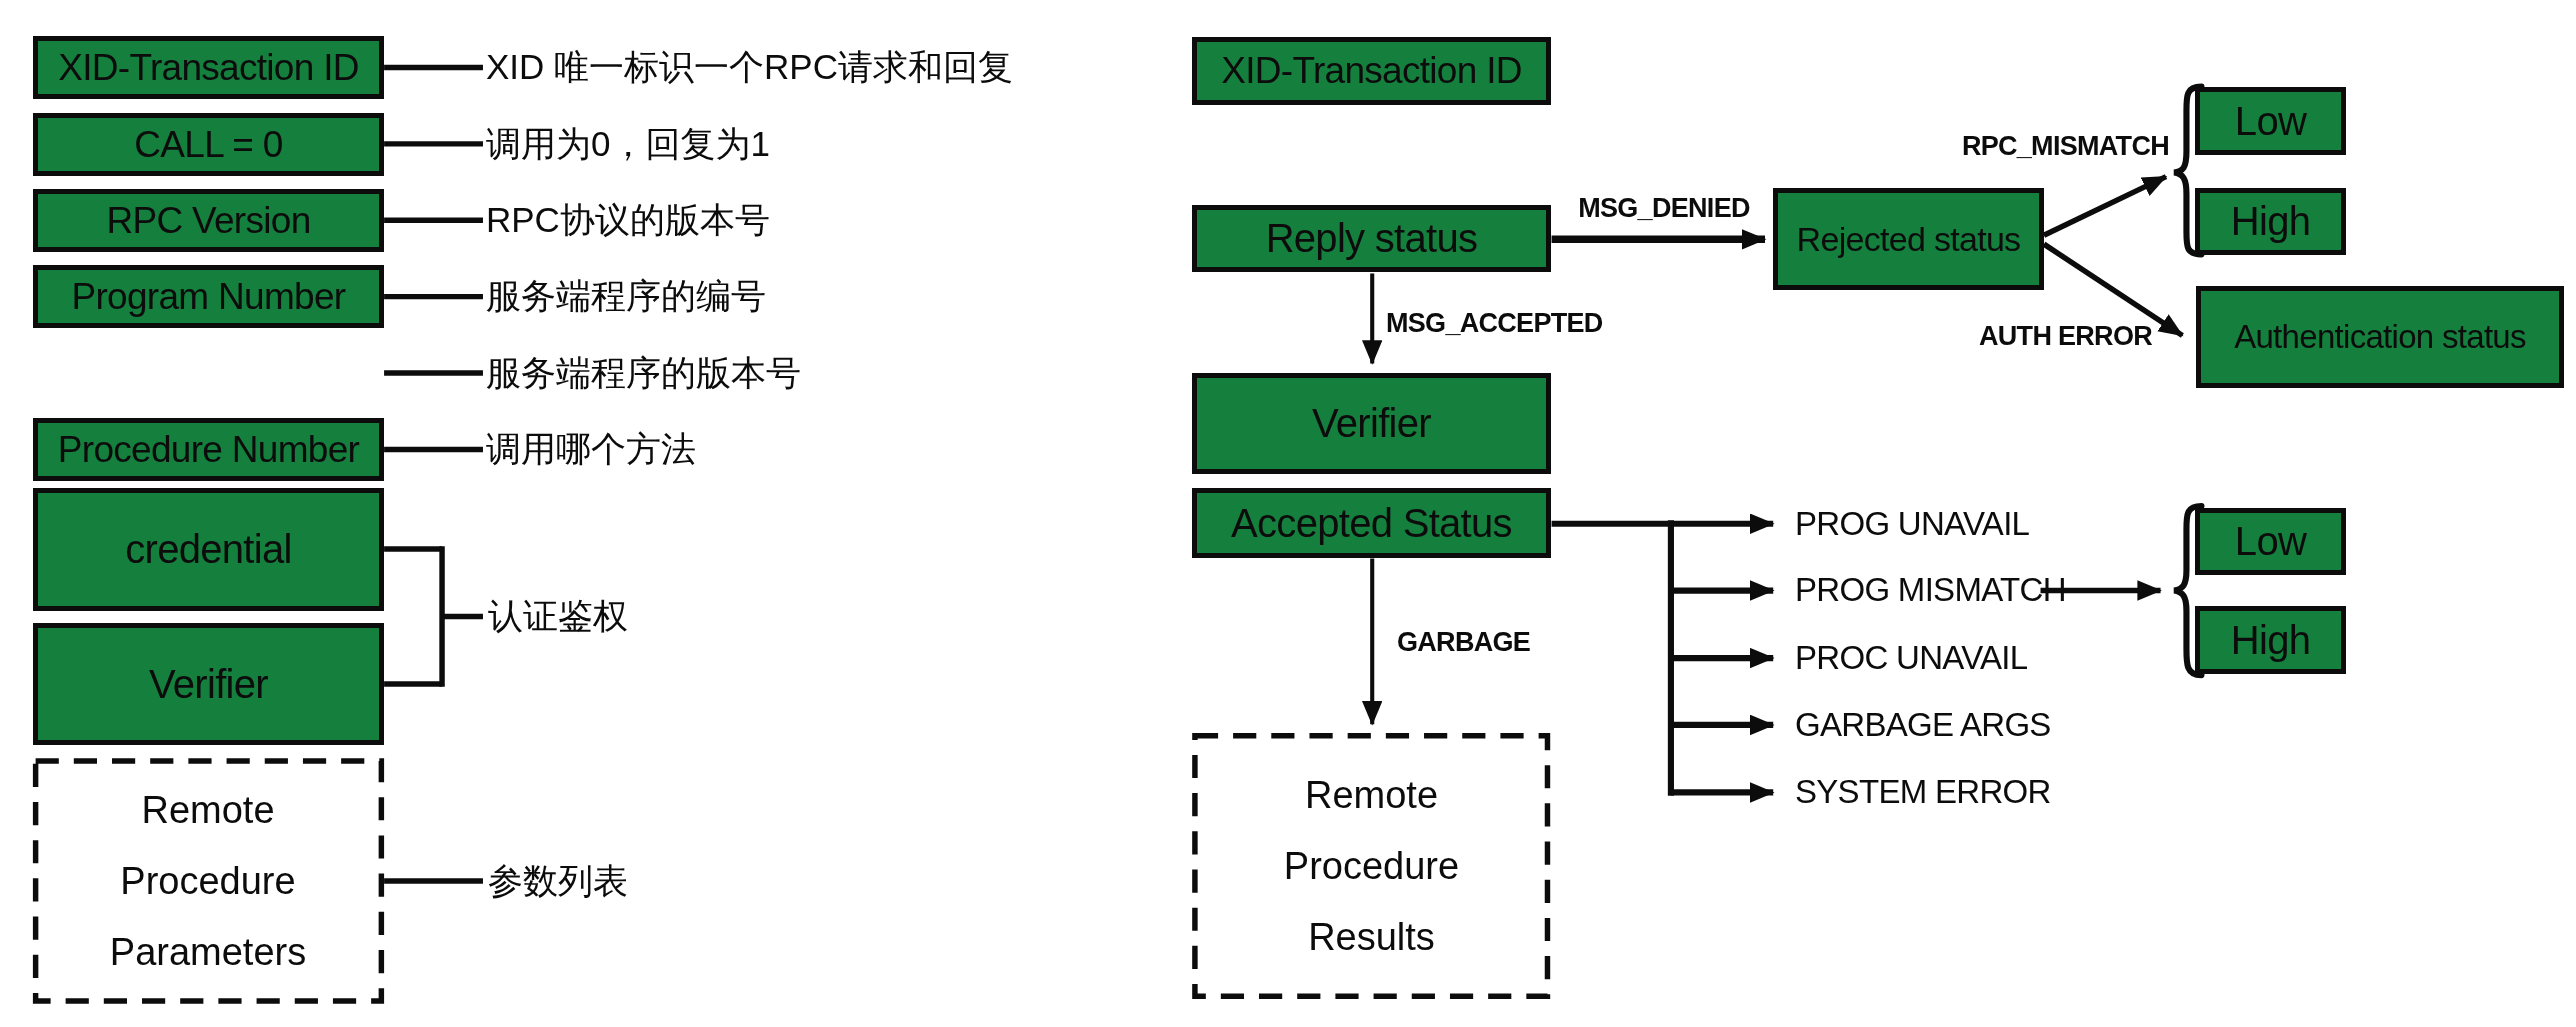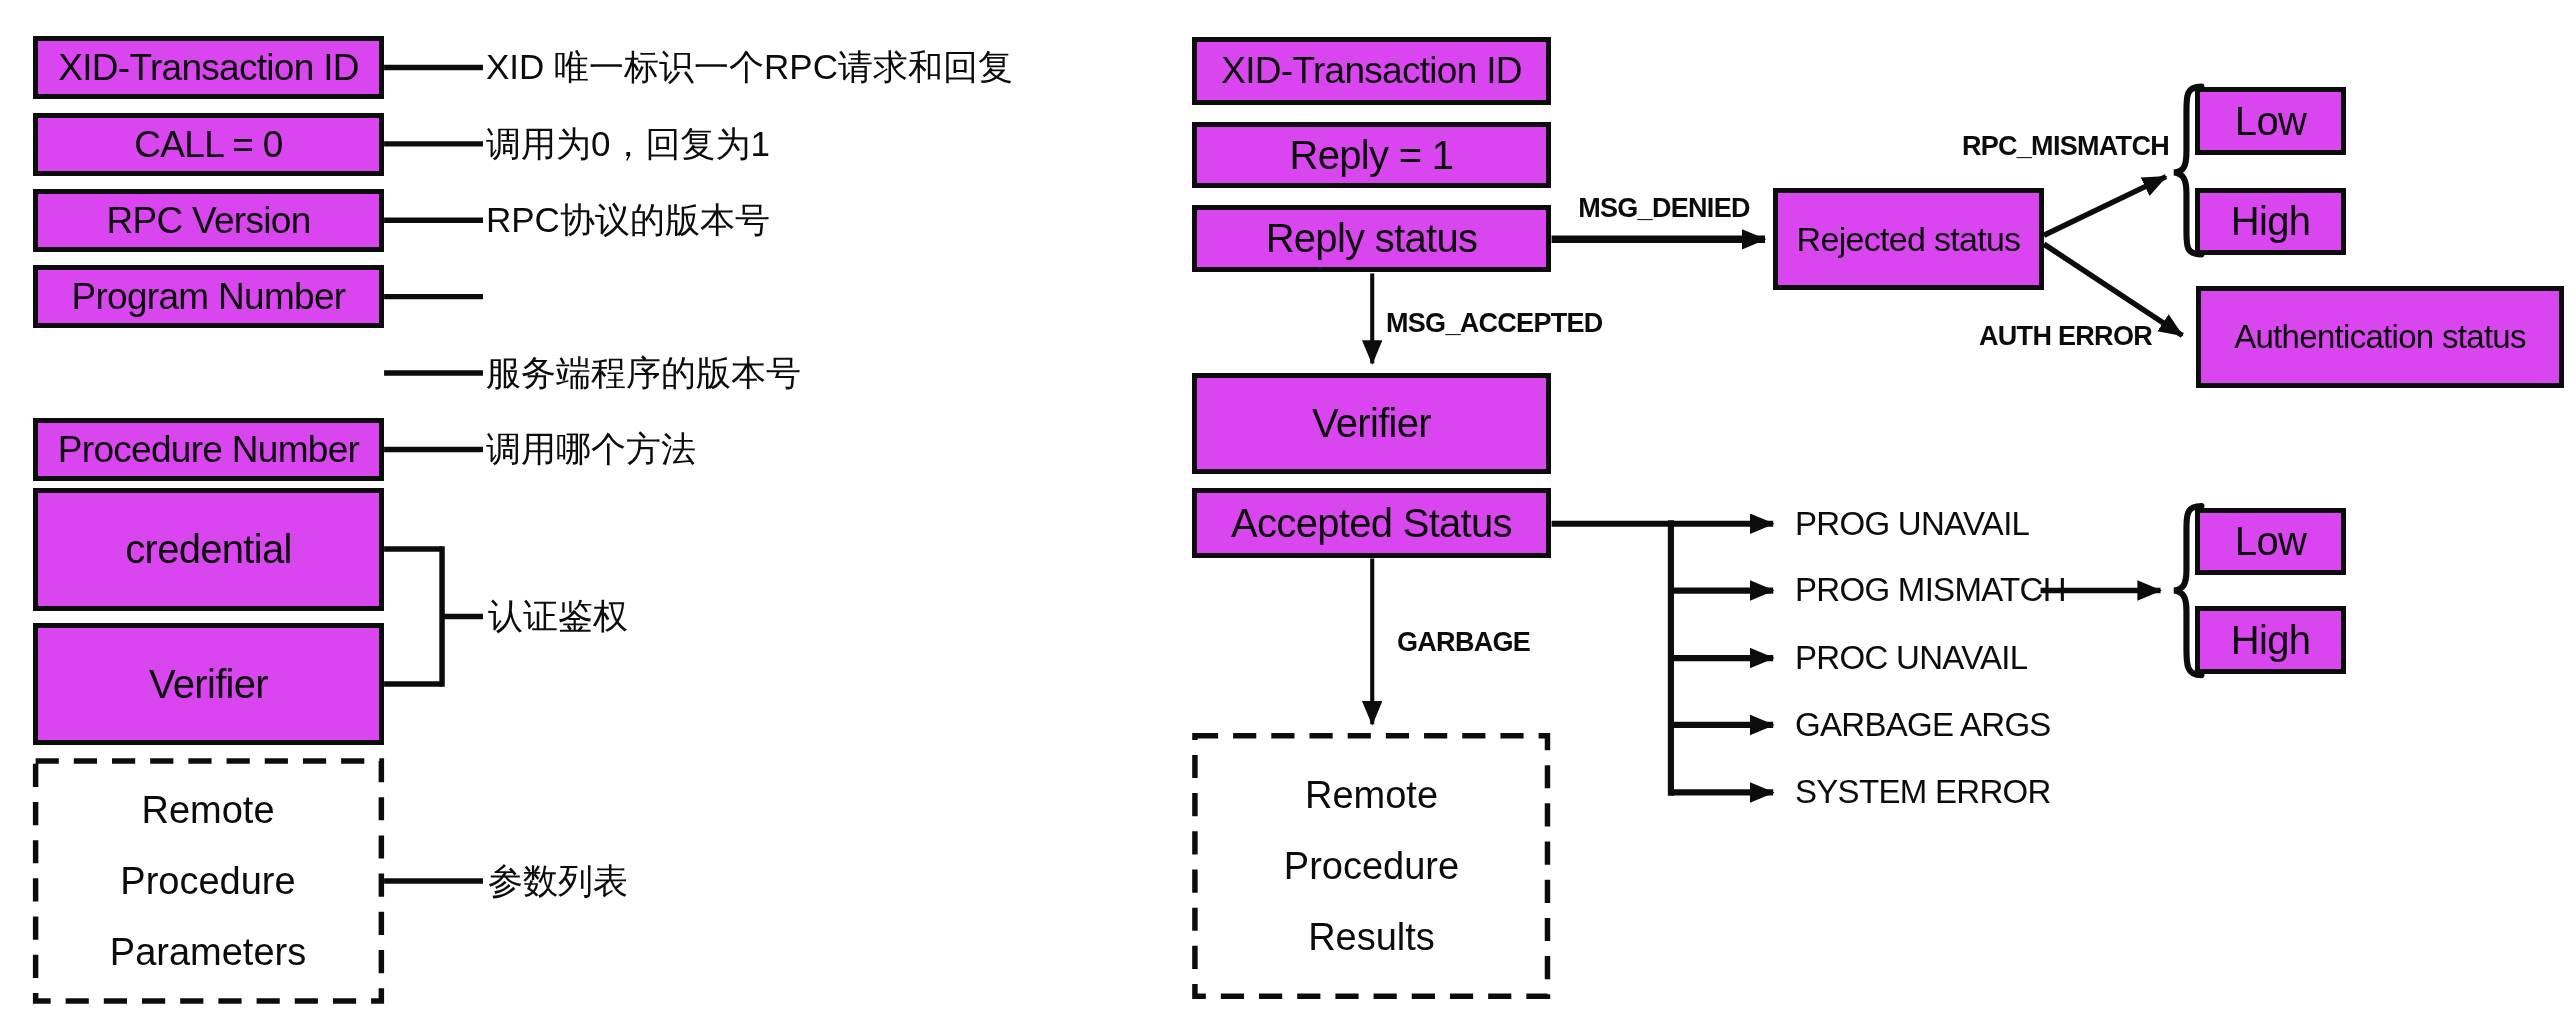--- a/index.html
+++ b/index.html
@@ -2,21 +2,21 @@
 <html style="font-size:11px"><head>
 <meta charset="utf-8">
 <style>
   html,body{margin:0;padding:0;background:#ffffff}
   .stage{position:relative;width:2576px;height:1027px;background:#ffffff;
          font-family:"Liberation Sans",sans-serif;color:#0c0c0c;overflow:hidden}
   svg.wires{position:absolute;left:0;top:0;width:2576px;height:1027px;fill:none;stroke:#0c0c0c}
   .w6{stroke-width:6}.w8{stroke-width:8}.w9{stroke-width:9}.w11{stroke-width:11}
   .dashedbox{stroke-width:8;stroke-dasharray:34 22;fill:#ffffff}
   .brace{stroke-width:9;stroke-linecap:round}
-  .box{position:absolute;box-sizing:border-box;border:5.5px solid #0c0c0c;background:#d946ef;
+  .box{position:absolute;box-sizing:border-box;border:5.5px solid #0c0c0c;background:#15803d;
        display:flex;align-items:center;justify-content:center;text-align:right}
   .lbl{font-size:37px;letter-spacing:-0.7px;white-space:nowrap}
   .f58 .lbl{font-size:40px}
   .f50 .lbl{font-size:34px;letter-spacing:-0.7px}
   .f48 .lbl{font-size:33px;letter-spacing:-0.7px}
   .note{position:absolute;font-size:35px;line-height:46px;height:46px;white-space:nowrap}
   .tag{position:absolute;font-weight:700;font-size:27px;letter-spacing:-0.7px;white-space:nowrap}
   .tag.center{text-align:center}
   .tag.right{text-align:right}
   .branch{position:absolute;left:1795px;font-weight:400;font-size:33px;letter-spacing:-0.7px;
@@ -96,30 +96,28 @@
   </div>
   <div class="multiline" style="left:35px;top:775px;width:346px">
     <span>Remote</span>
     <span>Procedure</span>
     <span>Parameters</span>
   </div>
 
   <div class="note" style="left:486px;top:44px">XID 唯一标识一个RPC请求和回复</div>
   <div class="note" style="left:486px;top:121px">调用为0，回复为1</div>
   <div class="note" style="left:486px;top:197px">RPC协议的版本号</div>
+  <div class="note" style="left:486px;top:273px">服务端程序的编号</div>
   <div class="note" style="left:486px;top:350px">服务端程序的版本号</div>
   <div class="note" style="left:486px;top:426px">调用哪个方法</div>
   <div class="note" style="left:488px;top:593px">认证鉴权</div>
   <div class="note" style="left:488px;top:858px">参数列表</div>
 
   <div class="box" style="left:1192px;top:37px;width:359px;height:68px">
     <span class="lbl">XID-Transaction ID</span>
-  </div>
-  <div class="box f58" style="left:1192px;top:122px;width:359px;height:66px">
-    <span class="lbl">Reply = 1</span>
   </div>
   <div class="box f58" style="left:1192px;top:205px;width:359px;height:67px">
     <span class="lbl">Reply status</span>
   </div>
   <div class="box f58" style="left:1192px;top:373px;width:359px;height:101px">
     <span class="lbl">Verifier</span>
   </div>
   <div class="box f58" style="left:1192px;top:488px;width:359px;height:70px">
     <span class="lbl">Accepted Status</span>
   </div>

